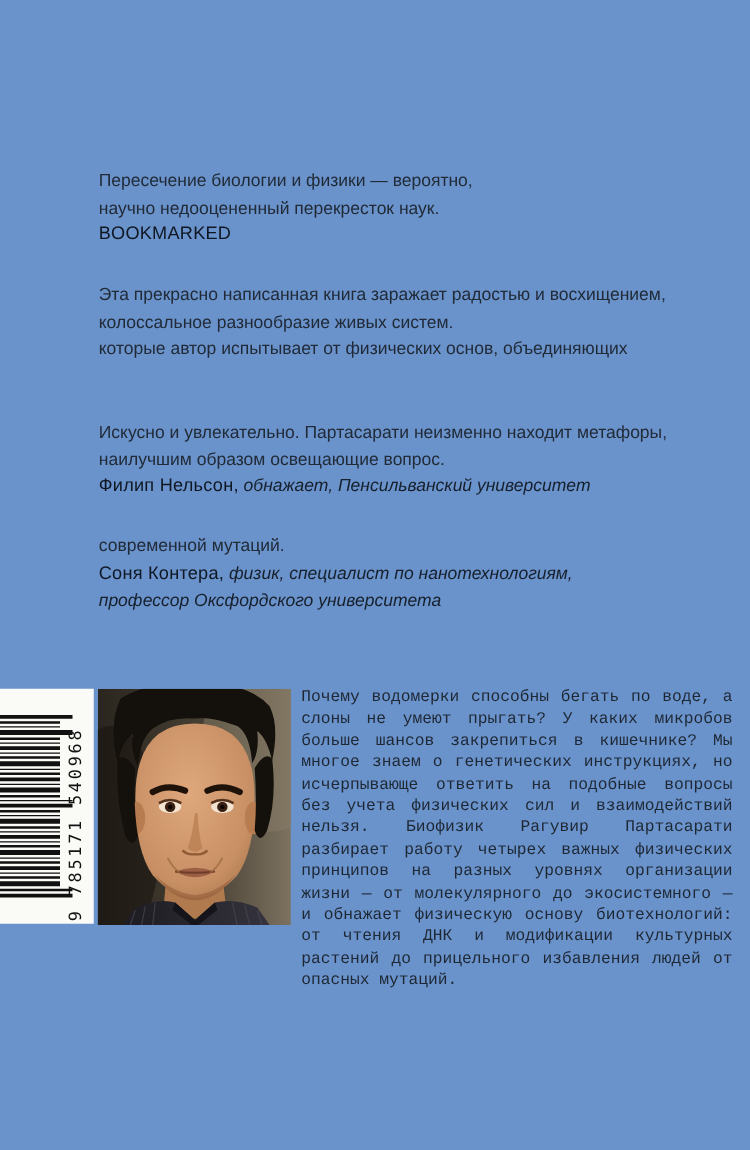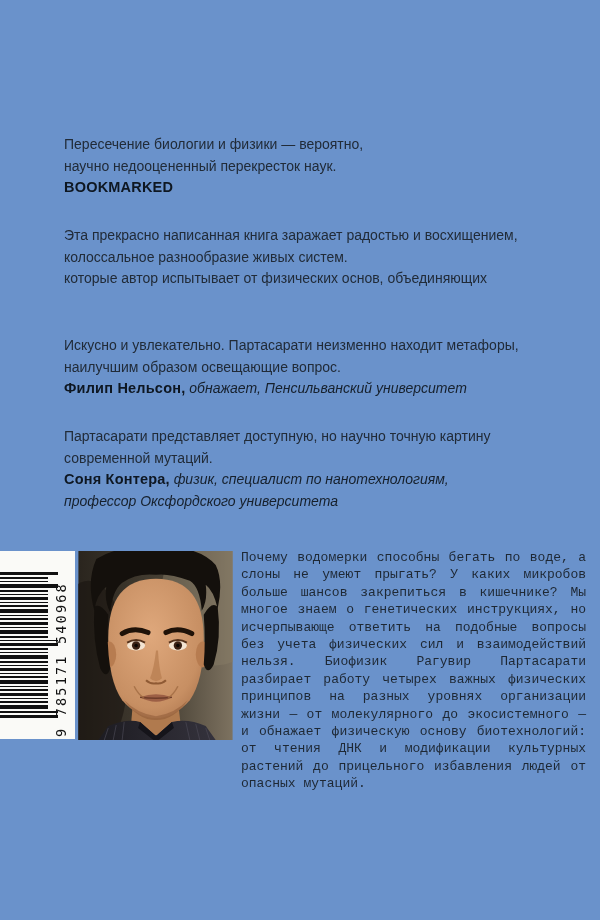--- a/index.html
+++ b/index.html
@@ -3,26 +3,26 @@
 <meta charset="utf-8">
 <style>
   html,body{margin:0;padding:0;}
   body{
     width:600px;height:920px;position:relative;overflow:hidden;
     background:#6a92cb;
     font-family:"Liberation Sans","DejaVu Sans",sans-serif;
     -webkit-font-smoothing:antialiased;
   }
   .quote-block{
-    position:absolute;left:64px;width:436px;
+    position:absolute;left:79px;width:436px;
     font-size:14px;line-height:21.5px;color:#212b38;
   }
   .quote-line{white-space:nowrap;}
   .attribution{
-    font-weight:bold;color:#0e1722;font-size:14.5px;letter-spacing:.2px;
+    font-weight:normal;color:#0e1722;font-size:14.5px;letter-spacing:.2px;
   }
   .attr-role{
     font-weight:normal;font-style:italic;color:#16202c;font-size:14px;letter-spacing:0;
   }
   .bottom-section{position:absolute;left:0;top:551px;width:600px;height:189px;}
   .barcode-panel{
     position:absolute;left:0;top:0;width:75px;height:188px;
     background:#fafaf7;
   }
   .barcode-bars{position:absolute;left:0;top:0;}
@@ -61,21 +61,20 @@
 <div class="quote-block" style="top:335px">
   <div class="quote-line">Искусно и увлекательно. Партасарати неизменно находит метафоры,</div>
   <div class="quote-line">наилучшим образом освещающие вопрос.</div>
   <div>
     <span class="attribution">Филип Нельсон,</span>
     <span class="attr-role">обнажает, Пенсильванский университет</span>
   </div>
 </div>
 
 <div class="quote-block" style="top:426px">
-  <div class="quote-line">Партасарати представляет доступную, но научно точную картину</div>
   <div class="quote-line">современной мутаций.</div>
   <div>
     <span class="attribution">Соня Контера,</span>
     <span class="attr-role">физик, специалист по нанотехнологиям, профессор Оксфордского университета</span>
   </div>
 </div>
 
 <div class="bottom-section">
 
   <div class="barcode-panel">

